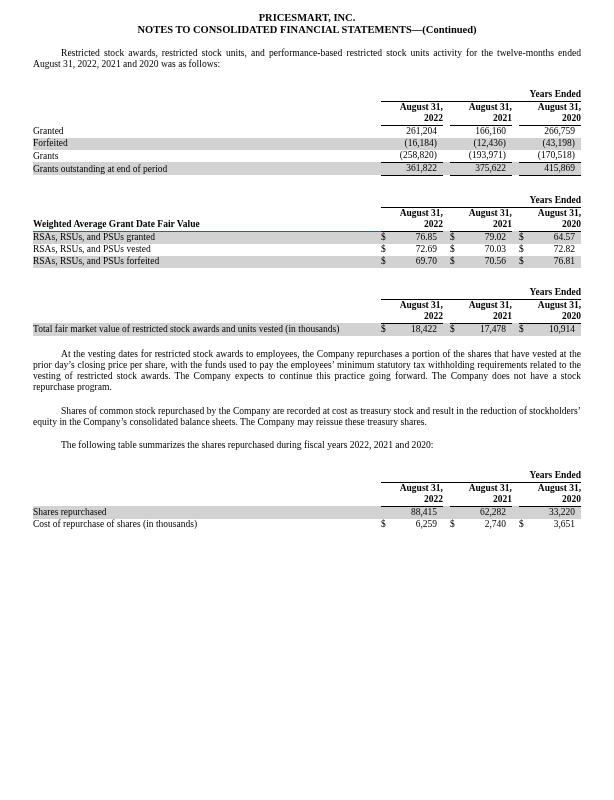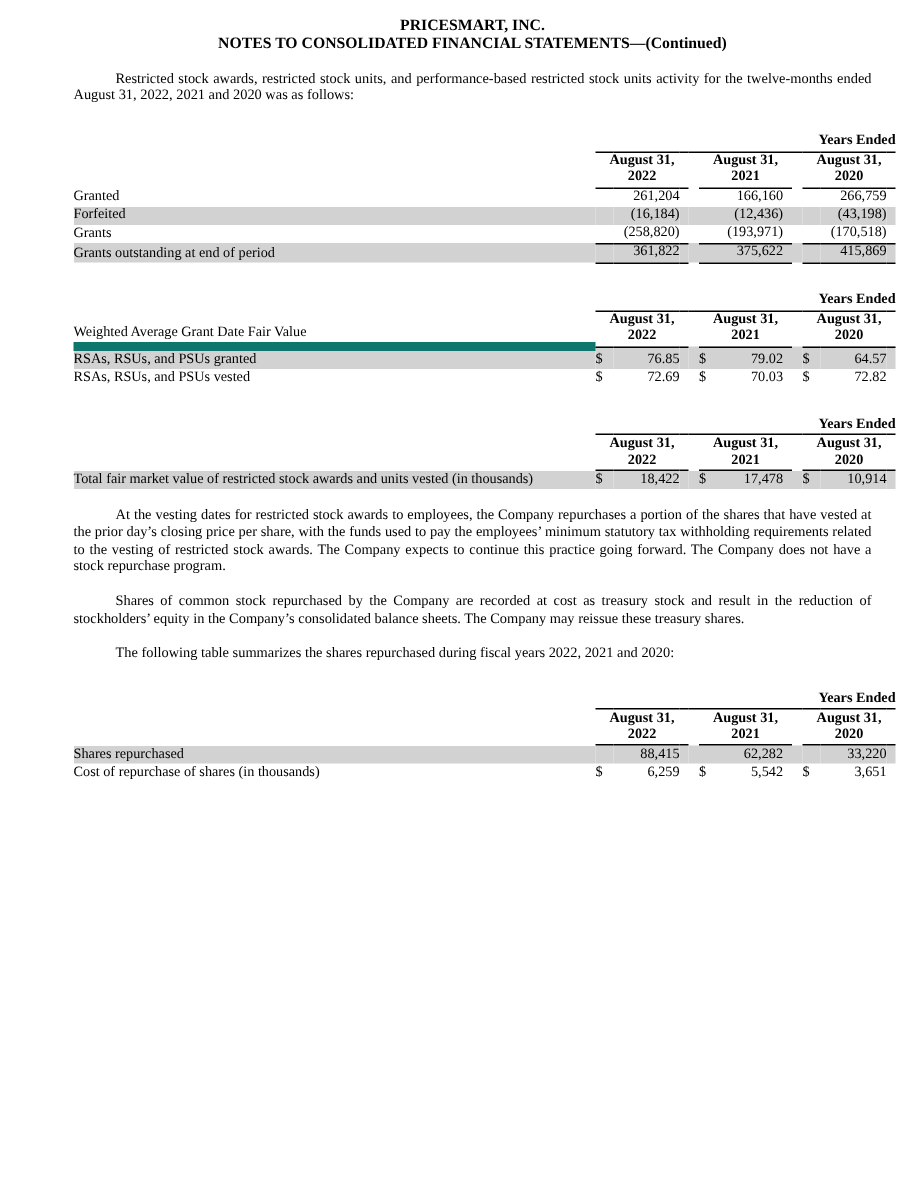--- a/index.html
+++ b/index.html
@@ -8,21 +8,21 @@
     font-family: "Liberation Serif", "DejaVu Serif", serif;
     color: #000;
   }
   .page {
     position: relative;
     width: 614px;
     height: 800px;
     margin: 0 auto;
     background: #ffffff;
     box-sizing: border-box;
-    padding: 12px 33px 0 49px;
+    padding: 12px 33px 0 33px;
     overflow: hidden;
   }
   .doc-title {
     font-size: 10.5px;
     font-weight: bold;
     text-align: center;
     line-height: 12px;
   }
   .doc-subtitle {
     font-size: 10.5px;
@@ -55,28 +55,28 @@
   col.c-p     { width: 6px; }
   col.c-g     { width: 7px; }
   td.years {
     font-weight: bold;
     text-align: right;
     border-bottom: 1px solid #000;
     padding-bottom: 1px;
   }
   td.colhead {
     font-weight: bold;
-    text-align: center;
+    text-align: right;
     white-space: pre-line;
     border-bottom: 1px solid #000;
     padding-top: 3px;
   }
   td.rowhead {
-    font-weight: normal;
-    border-bottom: 6px solid #0f766e;
+    font-weight: bold;
+    border-bottom: 1px solid #0f766e;
     vertical-align: bottom;
     white-space: nowrap;
     margin-left: 27px;
   }
   td.lbl { white-space: nowrap; overflow: hidden; }
   td.v { text-align: right; padding-right: 1px; white-space: nowrap; }
   td.d { text-align: left; padding-left: 1px; }
   tr.shaded td { background: #d2d2d2; }
   tr.rule td.d, tr.rule td.v, tr.rule td.p { border-bottom: 1px solid #000; }
   .page-footer {
@@ -241,20 +241,34 @@
           <td class="p"></td>
         <td></td>
         <td class="d">$</td>
           <td class="v">70.03</td>
           <td class="p"></td>
         <td></td>
         <td class="d">$</td>
           <td class="v">72.82</td>
           <td class="p"></td>
       </tr>
+      <tr class="shaded">
+        <td class="lbl">RSAs, RSUs, and PSUs forfeited</td>
+        <td class="d">$</td>
+          <td class="v">69.70</td>
+          <td class="p"></td>
+        <td></td>
+        <td class="d">$</td>
+          <td class="v">70.56</td>
+          <td class="p"></td>
+        <td></td>
+        <td class="d">$</td>
+          <td class="v">76.81</td>
+          <td class="p"></td>
+      </tr>
     </tbody>
   </table>
 
 
   <table class="fin">
     <colgroup>
       <col class="c-label">
         <col class="c-d">
         <col class="c-v">
         <col class="c-p">
@@ -351,21 +365,21 @@
           <td class="v">33,220</td>
           <td class="p"></td>
       </tr>
       <tr>
         <td class="lbl">Cost of repurchase of shares (in thousands)</td>
         <td class="d">$</td>
           <td class="v">6,259</td>
           <td class="p"></td>
         <td></td>
         <td class="d">$</td>
-          <td class="v">5,542</td>
+          <td class="v">2,740</td>
           <td class="p"></td>
         <td></td>
         <td class="d">$</td>
           <td class="v">3,651</td>
           <td class="p"></td>
       </tr>
     </tbody>
   </table>
 
 

